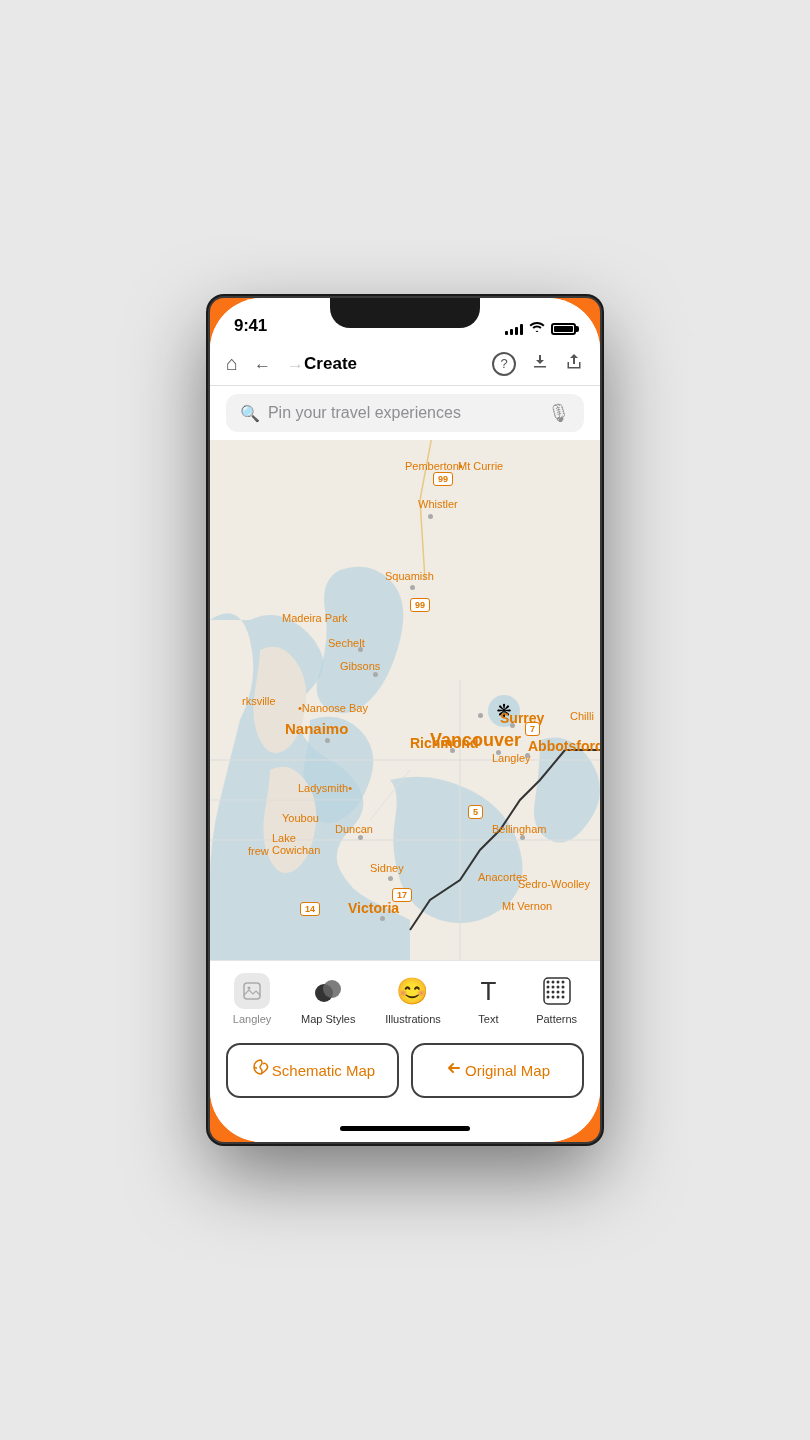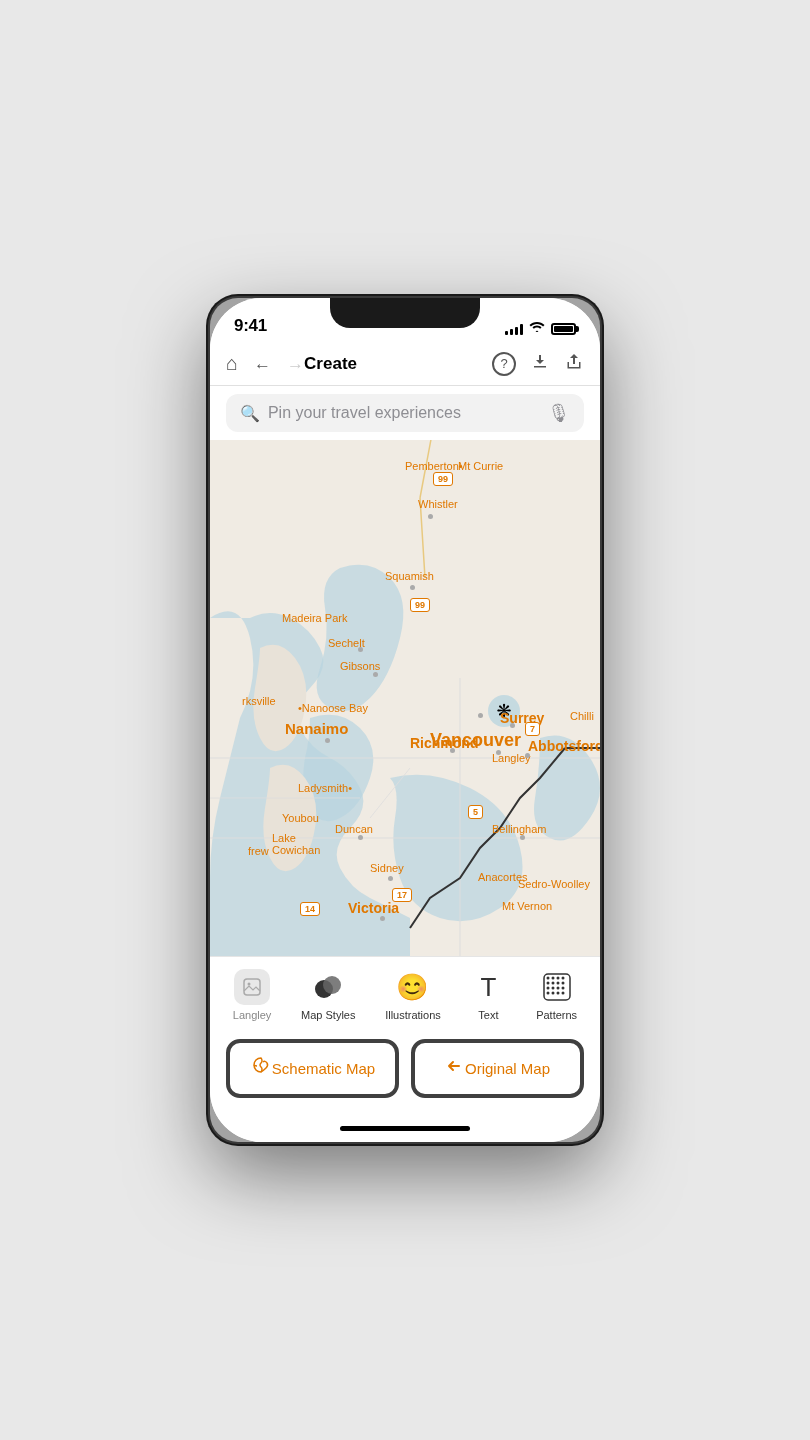--- a/index.html
+++ b/index.html
@@ -8,22 +8,22 @@
       display: flex;
       justify-content: center;
       align-items: center;
       min-height: 100vh;
       font-family: -apple-system, BlinkMacSystemFont, 'SF Pro Display', 'Helvetica Neue', sans-serif;
     }
 
     .phone-frame {
       width: 390px;
       height: 844px;
-      background: #a3a3a3;
-      border-radius: 28px;
+      background: #f97316;
+      border-radius: 14px;
       position: relative;
       box-shadow:
         0 0 0 2px #3a3a3a,
         0 0 0 4px #1a1a1a,
         0 30px 80px rgba(0,0,0,0.5);
       overflow: hidden;
     }
 
     .phone-screen {
       position: absolute;
@@ -318,21 +318,21 @@
     
     .action-buttons {
       padding: 10px 16px 16px;
       display: flex;
       gap: 12px;
       background: #fff;
     }
 
     .action-btn {
       flex: 1;
-      border: 4px solid #404040;
+      border: 2px solid #404040;
       background: #fff;
       border-radius: 14px;
       padding: 12px 8px;
       display: flex;
       align-items: center;
       justify-content: center;
       cursor: pointer;
     }
 
     .action-btn-icon {

